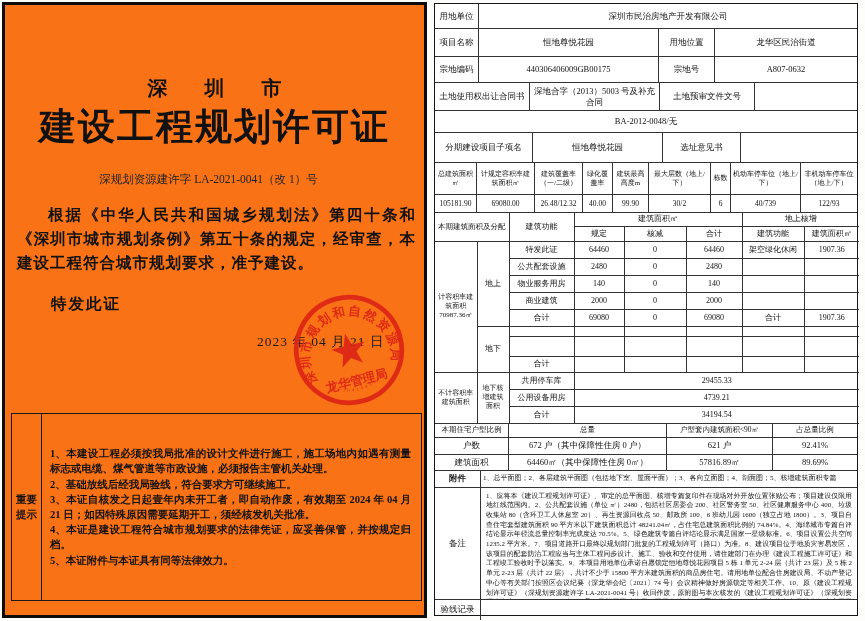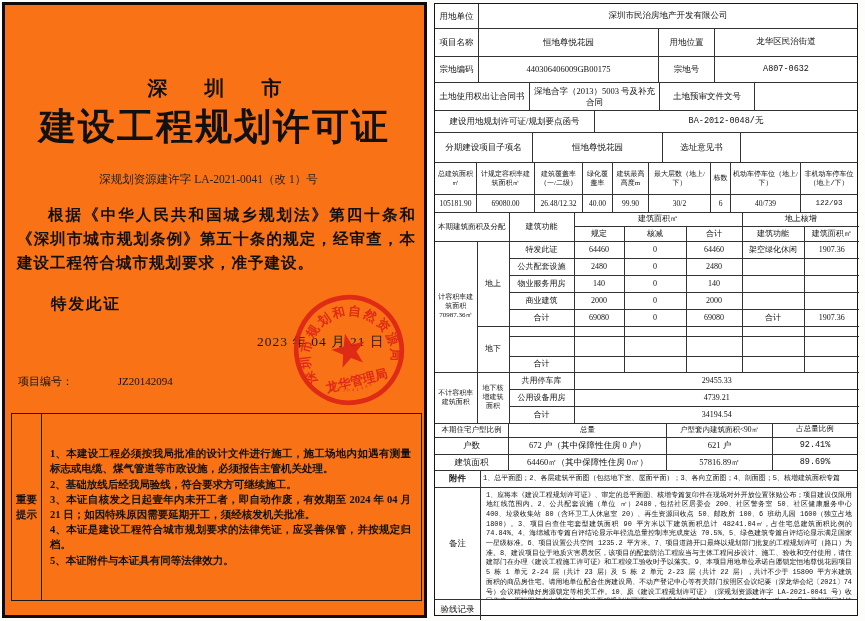--- a/index.html
+++ b/index.html
@@ -31,21 +31,21 @@
   .notice-body{flex:1;display:flex;flex-direction:column;justify-content:center;
                padding:4px 10px 4px 8px;font-size:10.5px;line-height:15.2px;
                font-weight:bold;text-align:justify;}
   
   #right-page{position:absolute;left:434px;top:3px;width:424px;height:613px;background:#fff;
               border:1.5px solid #161616;box-sizing:border-box;font-size:8.5px;}
   .trow{display:flex;width:100%;}
   .cell{border-right:1px solid #333;border-bottom:1px solid #333;box-sizing:border-box;
         display:flex;align-items:center;justify-content:center;text-align:center;
         padding:0 2px;overflow:hidden;line-height:1.25;}
-  .cell.fill{flex:1;border-right:none;font-family:Liberation Mono, monospace;}
+  .cell.fill{flex:1;border-right:none;}
   .cell.left{justify-content:flex-start;text-align:center;}
   .hc{font-size:7px;}
   .sm{font-size:7.5px;}
   .lastrow .cell{border-bottom:none;}
   table.mid{width:100%;border-collapse:collapse;table-layout:fixed;font-size:8px;}
   table.mid td{border-right:1px solid #333;border-bottom:1px solid #333;
                text-align:center;vertical-align:middle;padding:0 2px;overflow:hidden;line-height:1.25;}
   table.mid td:last-child{border-right:none;}
   .remarks-body{font-size:6.9px;line-height:9.7px;text-align:justify;align-items:flex-start;
                 padding:3px 5px;display:block;}
@@ -74,24 +74,20 @@
         <text font-size="12" font-weight="bold" fill="#dd2417" letter-spacing="2">
           <textPath href="#arcTop" startOffset="50%" text-anchor="middle">深圳市规划和自然资源局</textPath>
         </text>
         <text x="55" y="89" font-size="12" font-weight="bold" fill="#dd2417" text-anchor="middle">龙华管理局</text>
         <text font-size="4.6" fill="#dd2417" letter-spacing="2.2">
           <textPath href="#arcBot" startOffset="50%" text-anchor="middle">4403041448140</textPath>
         </text>
       </g>
     </svg>
 
-    <div class="proj-no">
-      <span>项目编号：</span>
-      <span class="v">JZ20142094</span>
-    </div>
 
     <div class="notice">
       <div class="notice-label">重要提示</div>
       <div class="notice-body">
         <div>1、本建设工程必须按我局批准的设计文件进行施工，施工场地内如遇有测量标志或电缆、煤气管道等市政设施，必须报告主管机关处理。</div>
         <div>2、基础放线后经我局验线，符合要求方可继续施工。</div>
         <div>3、本证自核发之日起壹年内未开工者，即自动作废，有效期至 2024 年 04 月 21 日；如因特殊原因需要延期开工，须经核发机关批准。</div>
         <div>4、本证是建设工程符合城市规划要求的法律凭证，应妥善保管，并按规定归档。</div>
         <div>5、本证附件与本证具有同等法律效力。</div>
       </div>
@@ -120,21 +116,20 @@
     </div>
 
     <div class="trow" style="height:28px">
       <div class="cell" style="width:95px">土地使用权出让合同书</div>
       <div class="cell" style="width:130px">深地合字（2013）5003 号及补充合同</div>
       <div class="cell" style="width:95px">土地预审文件文号</div>
       <div class="cell fill"></div>
     </div>
 
     <div class="trow" style="height:22px">
-      <div class="cell" style="width:160px">建设用地规划许可证/规划要点函号</div>
       <div class="cell fill">BA-2012-0048/无</div>
     </div>
 
     <div class="trow" style="height:30px">
       <div class="cell" style="width:98px">分期建设项目子项名</div>
       <div class="cell" style="width:130px">恒地尊悦花园</div>
       <div class="cell" style="width:78px">选址意见书</div>
       <div class="cell fill"></div>
     </div>
 

